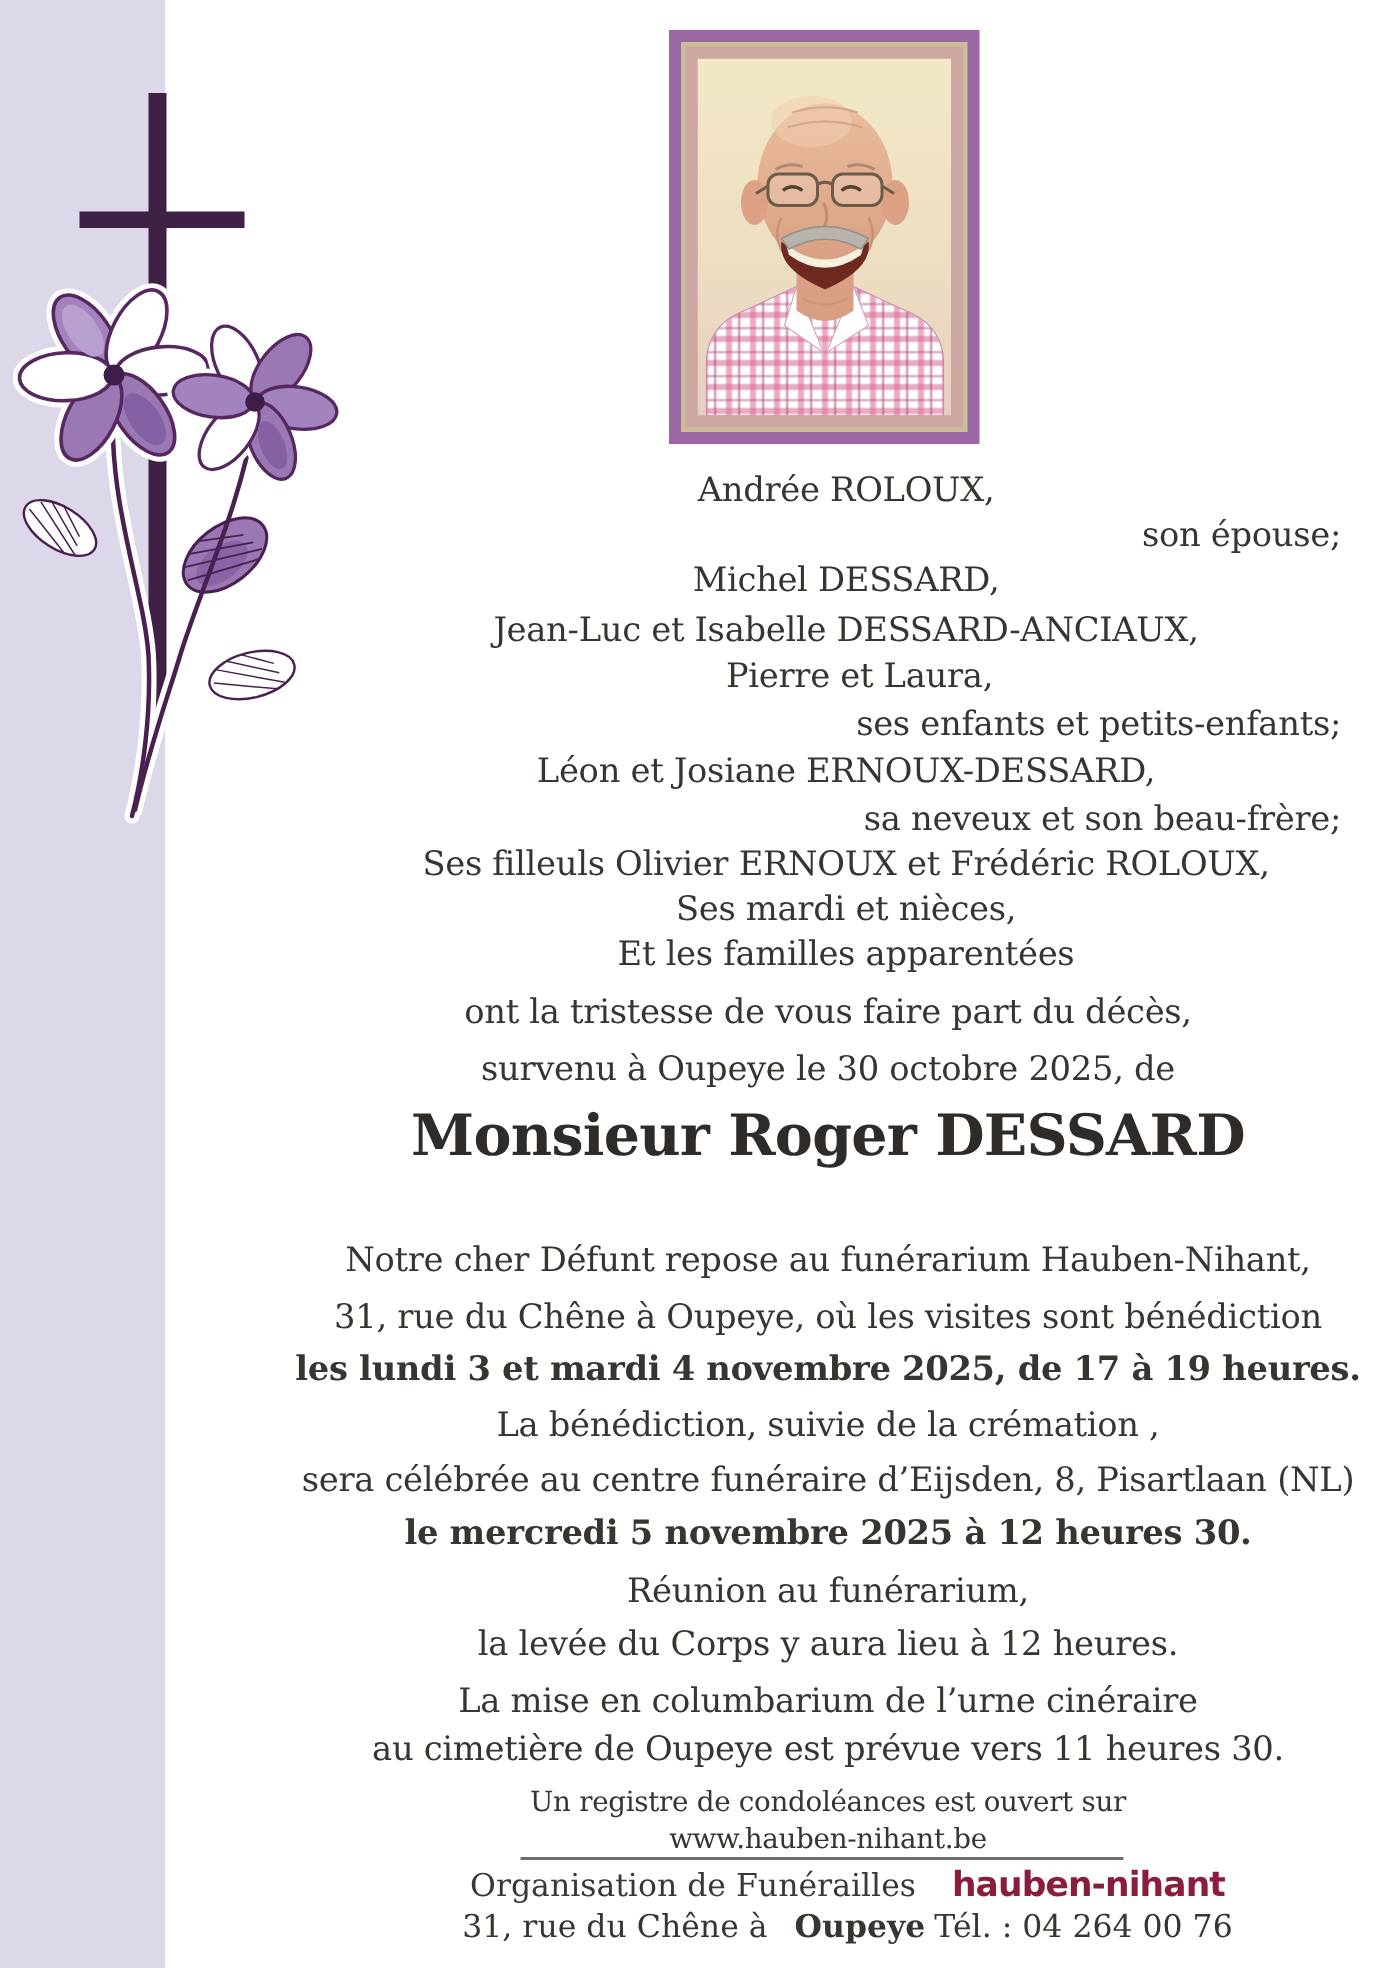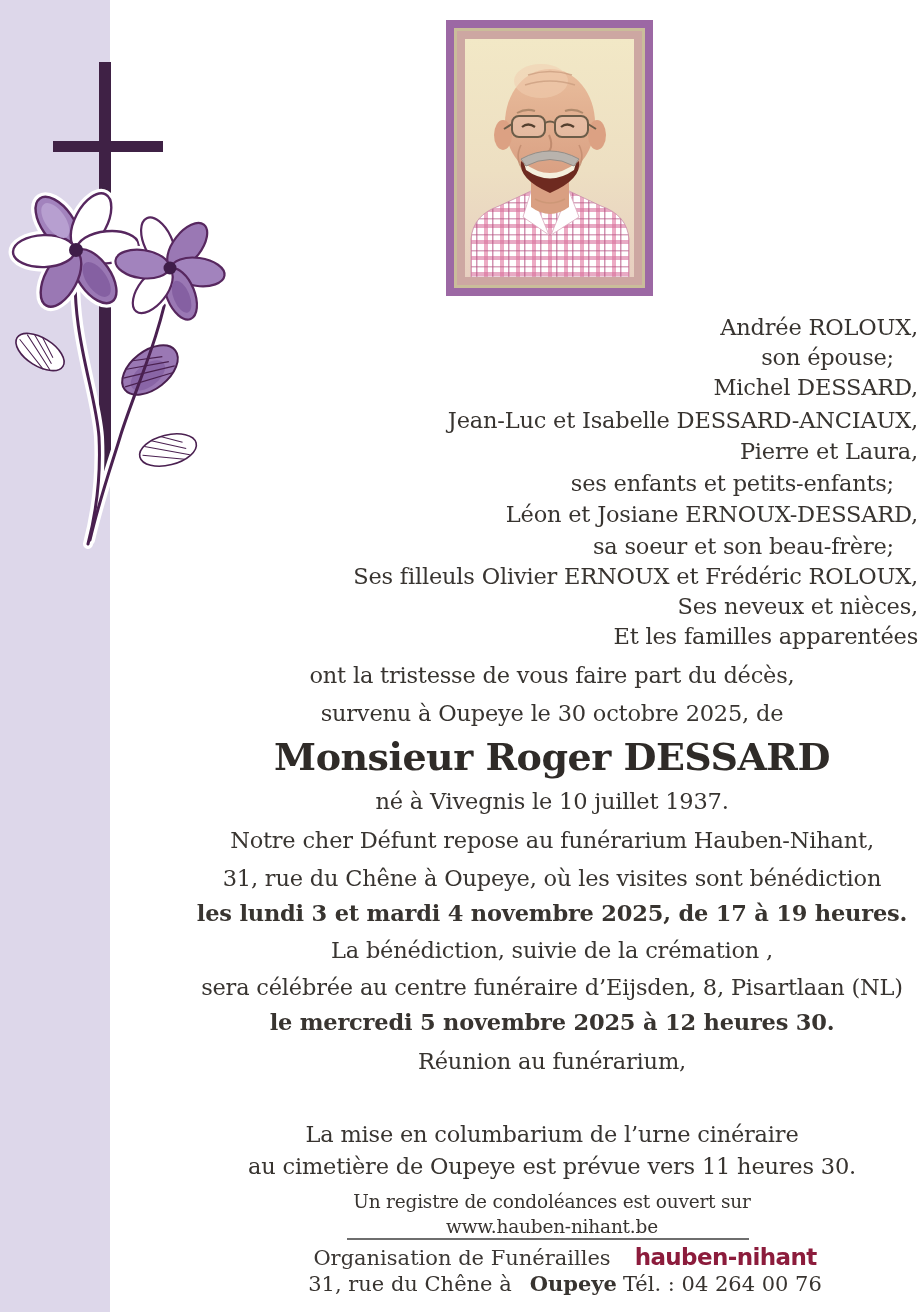--- a/index.html
+++ b/index.html
@@ -25,21 +25,21 @@
   }
   .photo-frame-mid{width:100%;height:100%;box-sizing:border-box;background:#cabd9a;padding:3px;}
   .photo-frame-in{width:100%;height:100%;box-sizing:border-box;background:#cda7a2;padding:8px;}
   .photo-canvas{width:100%;height:100%;display:block;}
 
   .line{
     position:absolute;left:186px;width:732px;
     font-size:22.5px;line-height:1.25;white-space:nowrap;
     letter-spacing:-0.2px;box-sizing:border-box;
   }
-  .l-left{text-align:right;padding-left:24px;}
+  .l-left{text-align:center;padding-left:24px;}
   .l-right{text-align:right;padding-right:24px;}
   .l-center{text-align:center;}
   .indent{padding-left:42px;}
   .bold{font-weight:bold;}
   .title-line{font-size:38px;font-weight:bold;letter-spacing:-0.5px;color:#2f2b28;}
   .small{font-size:18.5px;}
 
   .footer-rule{
     position:absolute;left:347px;top:1238px;width:402px;height:2px;background:#6e6e6e;
   }
@@ -207,39 +207,39 @@
     </div>
   </div>
 
   <div class="line l-left" style="top:313px">Andrée ROLOUX,</div>
   <div class="line l-right" style="top:343px">son épouse;</div>
   <div class="line l-left" style="top:373px">Michel DESSARD,</div>
   <div class="line l-left" style="top:406px">Jean-Luc et Isabelle DESSARD-ANCIAUX,</div>
   <div class="line l-left indent" style="top:437px">Pierre et Laura,</div>
   <div class="line l-right" style="top:469px">ses enfants et petits-enfants;</div>
   <div class="line l-left" style="top:500px">Léon et Josiane ERNOUX-DESSARD,</div>
-  <div class="line l-right" style="top:532px">sa soeur et son beau-frère;</div>
+  <div class="line l-right" style="top:532px">sa neveux et son beau-frère;</div>
   <div class="line l-left" style="top:562px">Ses filleuls Olivier ERNOUX et Frédéric ROLOUX,</div>
-  <div class="line l-left" style="top:592px">Ses neveux et nièces,</div>
+  <div class="line l-left" style="top:592px">Ses mardi et nièces,</div>
   <div class="line l-left" style="top:622px">Et les familles apparentées</div>
 
   <div class="line l-center" style="top:661px">ont la tristesse de vous faire part du décès,</div>
   <div class="line l-center" style="top:699px">survenu à Oupeye le 30 octobre 2025, de</div>
   <div class="line l-center title-line" style="top:733px">Monsieur Roger DESSARD</div>
-  <div class="line l-center" style="top:787px">né à Vivegnis le 10 juillet 1937.</div>
 
   <div class="line l-center" style="top:826px">Notre cher Défunt repose au funérarium Hauben-Nihant,</div>
   <div class="line l-center" style="top:864px">31, rue du Chêne à Oupeye, où les visites sont bénédiction</div>
   <div class="line l-center bold" style="top:899px">les lundi 3 et mardi 4 novembre 2025, de 17 à 19 heures.</div>
 
   <div class="line l-center" style="top:936px">La bénédiction, suivie de la crémation ,</div>
   <div class="line l-center" style="top:973px">sera célébrée au centre funéraire d’Eijsden, 8, Pisartlaan (NL)</div>
   <div class="line l-center bold" style="top:1008px">le mercredi 5 novembre 2025 à 12 heures 30.</div>
 
   <div class="line l-center" style="top:1047px">Réunion au funérarium,</div>
+  <div class="line l-center" style="top:1082px">la levée du Corps y aura lieu à 12 heures.</div>
 
   <div class="line l-center" style="top:1120px">La mise en columbarium de l’urne cinéraire</div>
   <div class="line l-center" style="top:1152px">au cimetière de Oupeye est prévue vers 11 heures 30.</div>
 
   <div class="line l-center small" style="top:1190px">Un registre de condoléances est ouvert sur</div>
   <div class="line l-center small" style="top:1215px">www.hauben-nihant.be</div>
 
   <div class="footer-rule"></div>
 
   <div class="footer-line" style="top:1244px">

